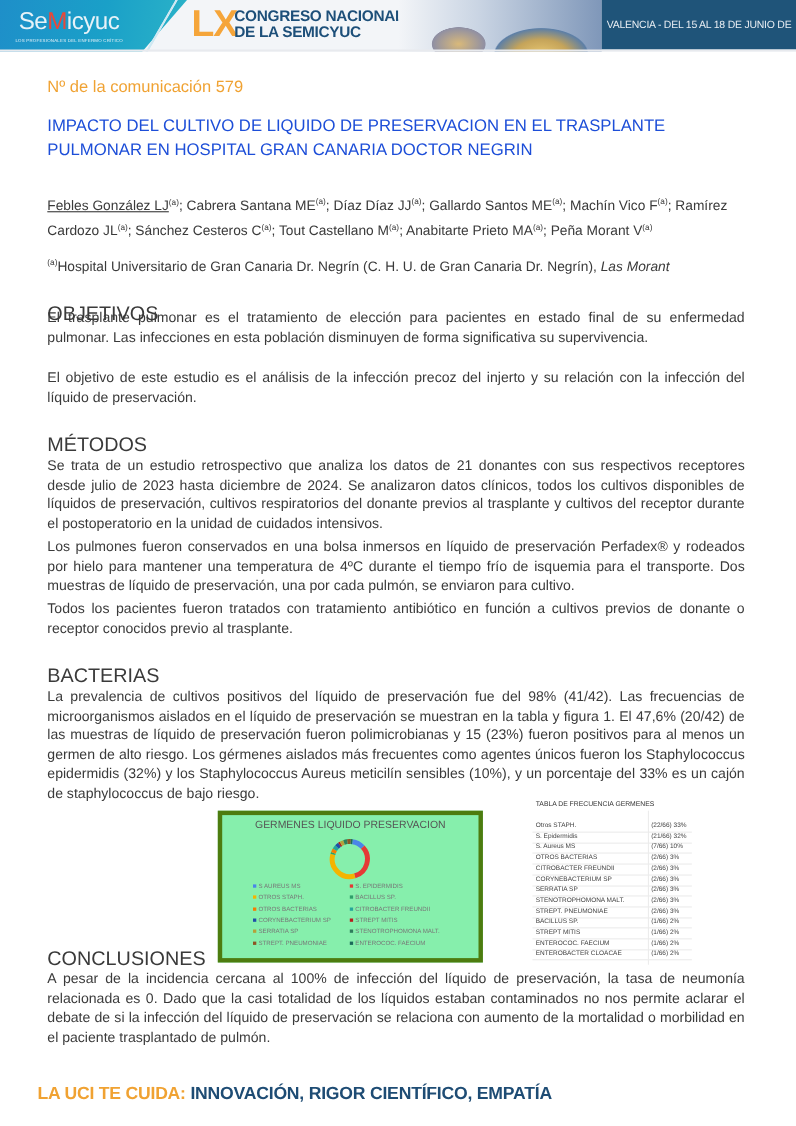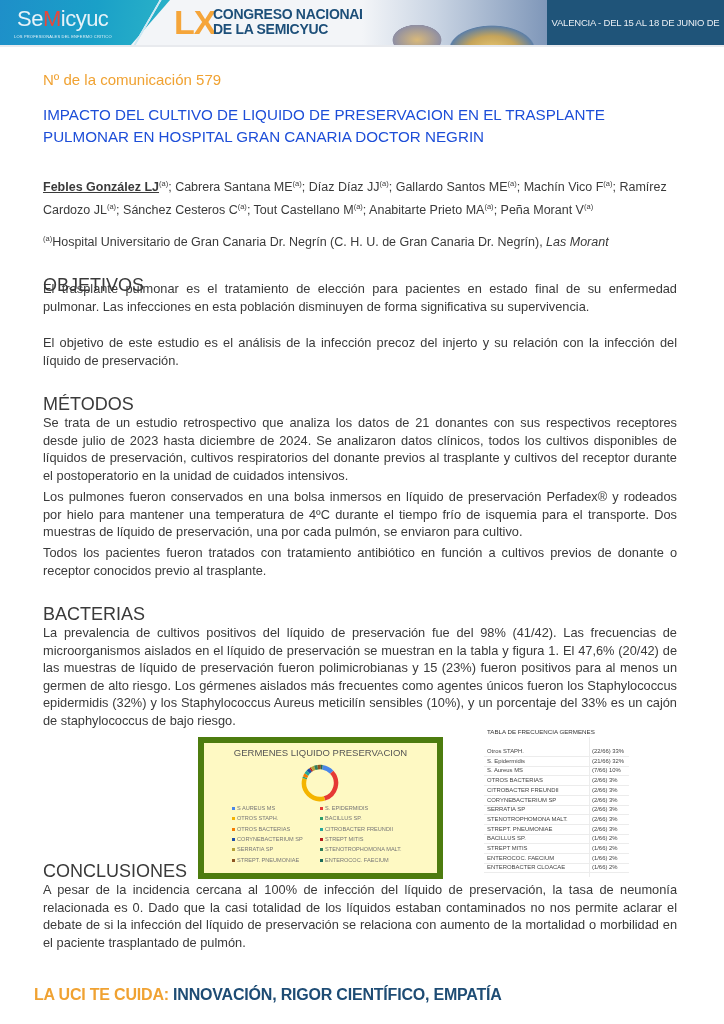--- a/index.html
+++ b/index.html
@@ -25,28 +25,28 @@
        radial-gradient(ellipse 70px 40px at 130px 50px,#e8c772 0%,#c5a45a 35%,#5d7fa6 60%,transparent 62%),
        radial-gradient(ellipse 40px 25px at 55px 40px,#d9b97a 0%,#8f8fa3 60%,transparent 62%),
        linear-gradient(90deg,#f3f5f8 0%,#c9d4e3 40%,#7f97b9 100%); }
   .date-box { position:absolute; left:547px; top:0; width:177px; height:45px; background:#1f5479;
      color:#e9eef3; font-size:9.5px; line-height:45px; text-align:center; letter-spacing:-0.2px;
      font-family:"Liberation Sans", sans-serif; }
   .banner-rule { position:absolute; left:0; top:45px; width:724px; height:2px; background:#e8eaee; }
   .comm-no { position:absolute; left:43px; top:71px; font-size:15px; color:#f0a232; }
   .title { position:absolute; left:43px; top:104px; width:650px; font-size:15.2px; line-height:22px; color:#1d4ed8; }
   .authors { position:absolute; left:43px; top:174px; width:640px; font-size:12.5px; line-height:20px; color:#3a3a3a; }
-  .authors u { font-weight:bold; }
+  .authors u { font-weight:normal; }
   sup { font-size:7.5px; }
   .affil { position:absolute; left:43px; top:229px; width:640px; font-size:12.5px; line-height:20px; }
   .sec-head { position:absolute; left:43px; font-size:18px; color:#3a3a3a; }
   .para { position:absolute; left:43px; width:634px; font-size:12.8px; line-height:17.5px; text-align:justify; color:#3a3a3a; }
 
   
-  .chart-box { position:absolute; left:198px; top:737px; width:233px; height:130px; border:6px solid #4d7c0f; background:#fef9c3; }
+  .chart-box { position:absolute; left:198px; top:737px; width:233px; height:130px; border:4px solid #4d7c0f; background:#86efac; }
   .chart-title { position:absolute; left:0; top:4px; width:233px; text-align:center; font-size:9.5px; color:#555; }
   .donut { position:absolute; left:96px; top:20px; }
   .legend { position:absolute; left:28px; top:62px; width:200px; }
   .leg-item { position:absolute; font-size:5.6px; color:#777; white-space:nowrap; }
   .leg-sw { display:inline-block; width:3px; height:3px; margin-right:2px; vertical-align:middle; }
 
   
   .freq-table { position:absolute; left:484px; top:728px; width:145px; font-size:5.9px; color:#444; }
   .freq-title { position:absolute; left:3px; top:0; font-size:6.2px; color:#333; }
   .freq-row { position:absolute; left:0; width:145px; height:9px; border-bottom:1px solid #ececec; }

